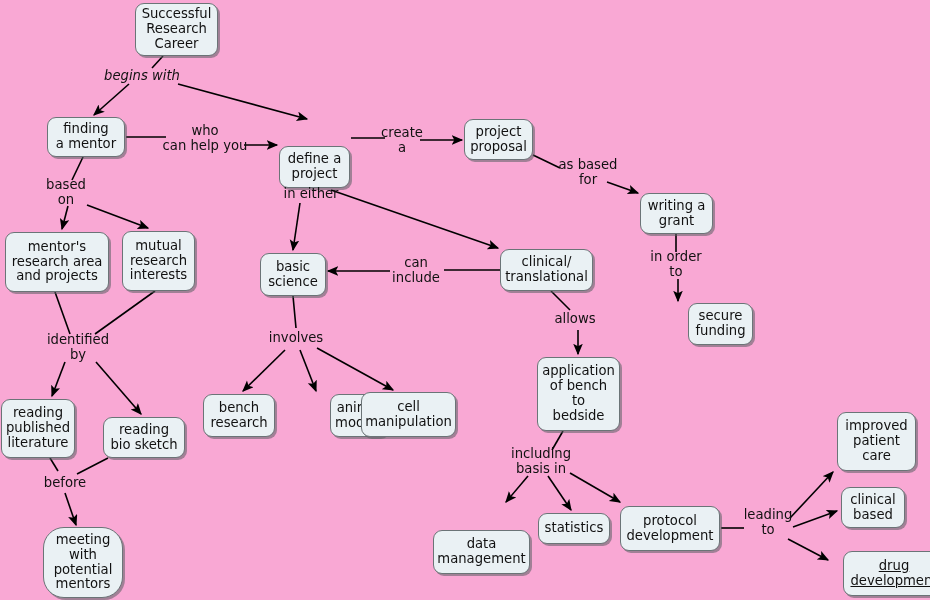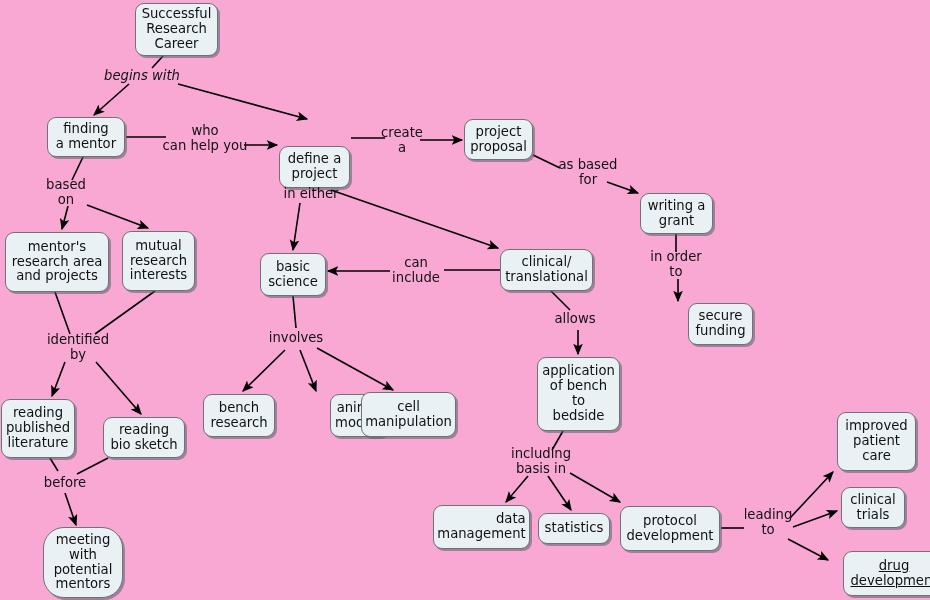--- a/index.html
+++ b/index.html
@@ -143,30 +143,30 @@
       <div class="node" style="left: 203px; top: 394px; width: 72px; height: 43px;">bench
 research</div>
       <div class="node" style="left: 289px; top: 394px; width: 58px; height: 43px; margin-left: 41px;">animal
 models</div>
       <div class="node" style="left: 361px; top: 392px; width: 95px; height: 45px;">cell
 manipulation</div>
       <div class="node" style="left: 537px; top: 357px; width: 83px; height: 74px;">application
 of bench
 to
 bedside</div>
-      <div class="node" style="left: 433px; top: 505px; width: 97px; height: 44px; text-align: right;">data
+      <div class="node" style="left: 433px; top: 530px; width: 97px; height: 44px;">data
 management</div>
       <div class="node" style="left: 538px; top: 513px; width: 72px; height: 31px;">statistics</div>
       <div class="node" style="left: 620px; top: 506px; width: 100px; height: 45px;">protocol
 development</div>
       <div class="node" style="left: 837px; top: 412px; width: 79px; height: 59px;">improved
 patient
 care</div>
       <div class="node" style="left: 841px; top: 487px; width: 64px; height: 41px;">clinical
-trials</div>
+based</div>
       <div class="node" style="left: 843px; top: 551px; width: 102px; height: 45px; text-decoration: underline;">drug
 development</div>
     </div>
   <div id="labels-layer">
       <div class="edge-label" style="left: 142px; top: 76px; font-style: italic;">begins with</div>
       <div class="edge-label" style="left: 205px; top: 139px;">who
 can help you</div>
       <div class="edge-label" style="left: 402px; top: 141px;">create
 a</div>
       <div class="edge-label" style="left: 588px; top: 173px;">as based

